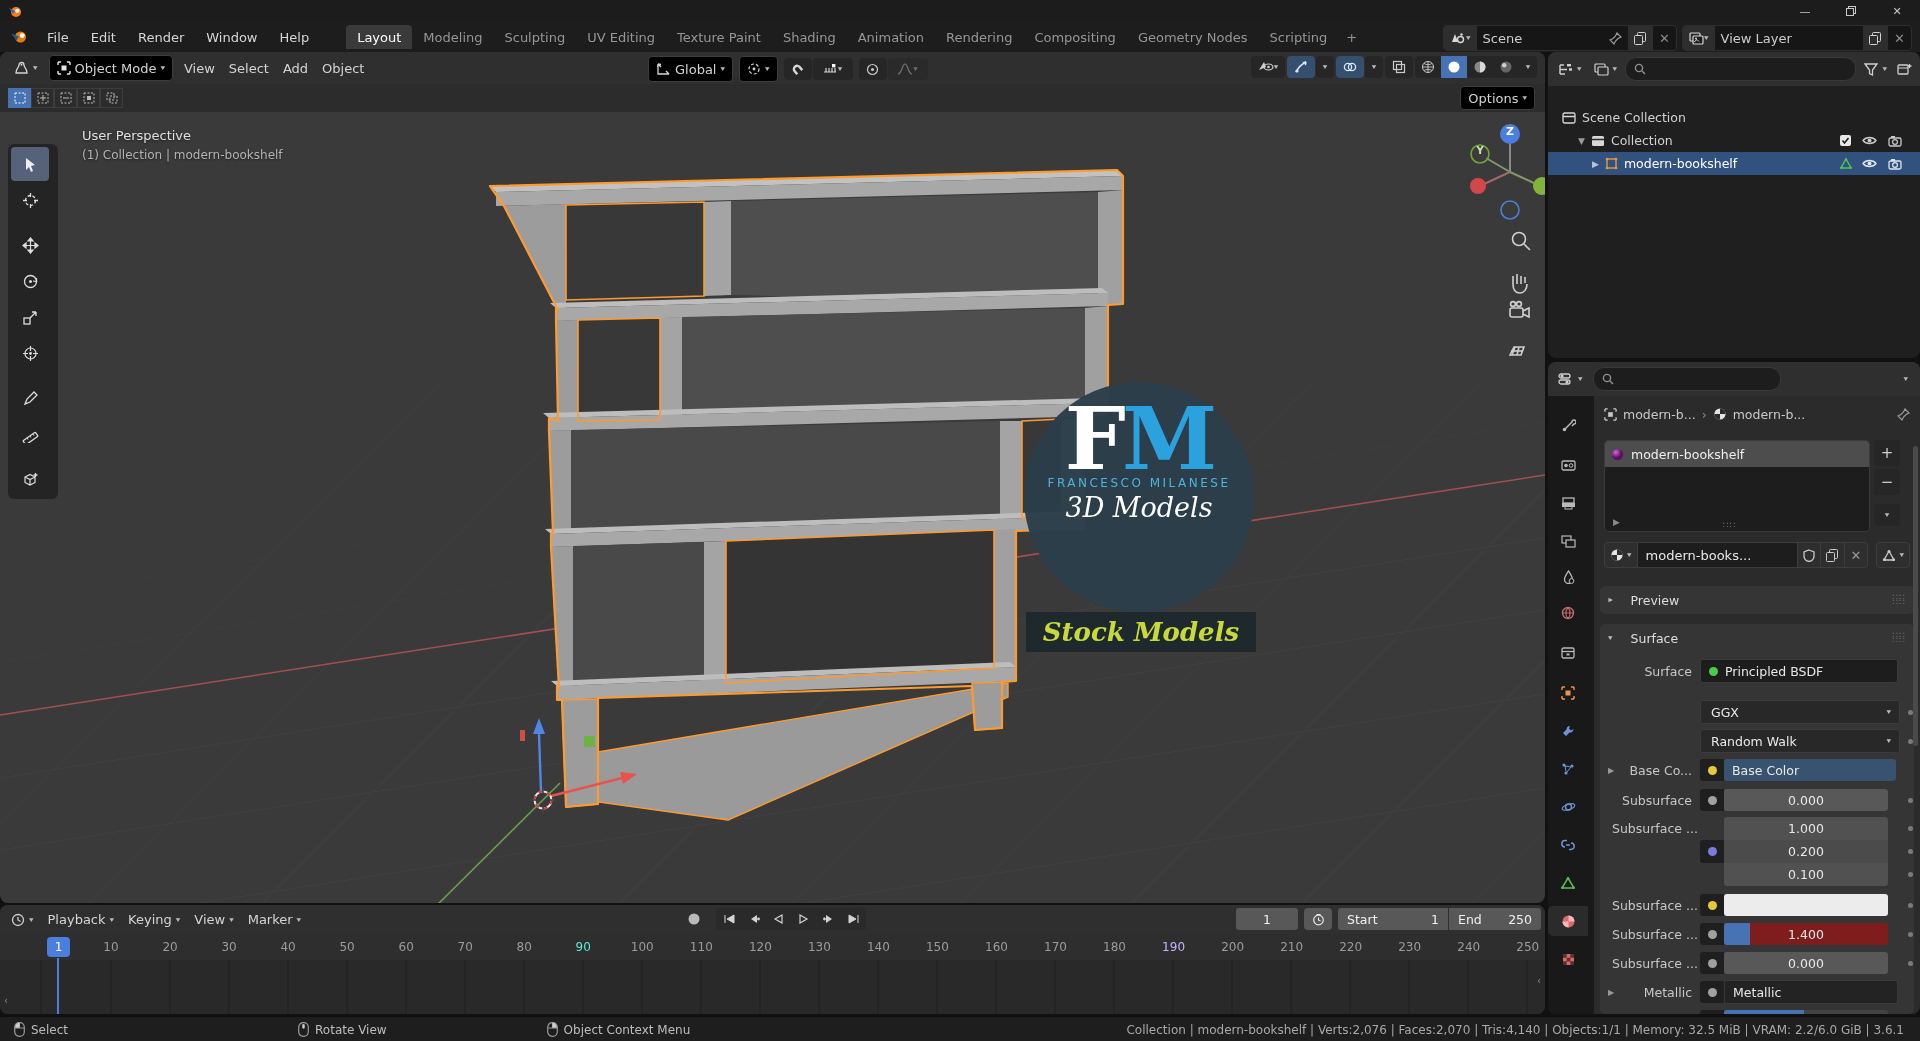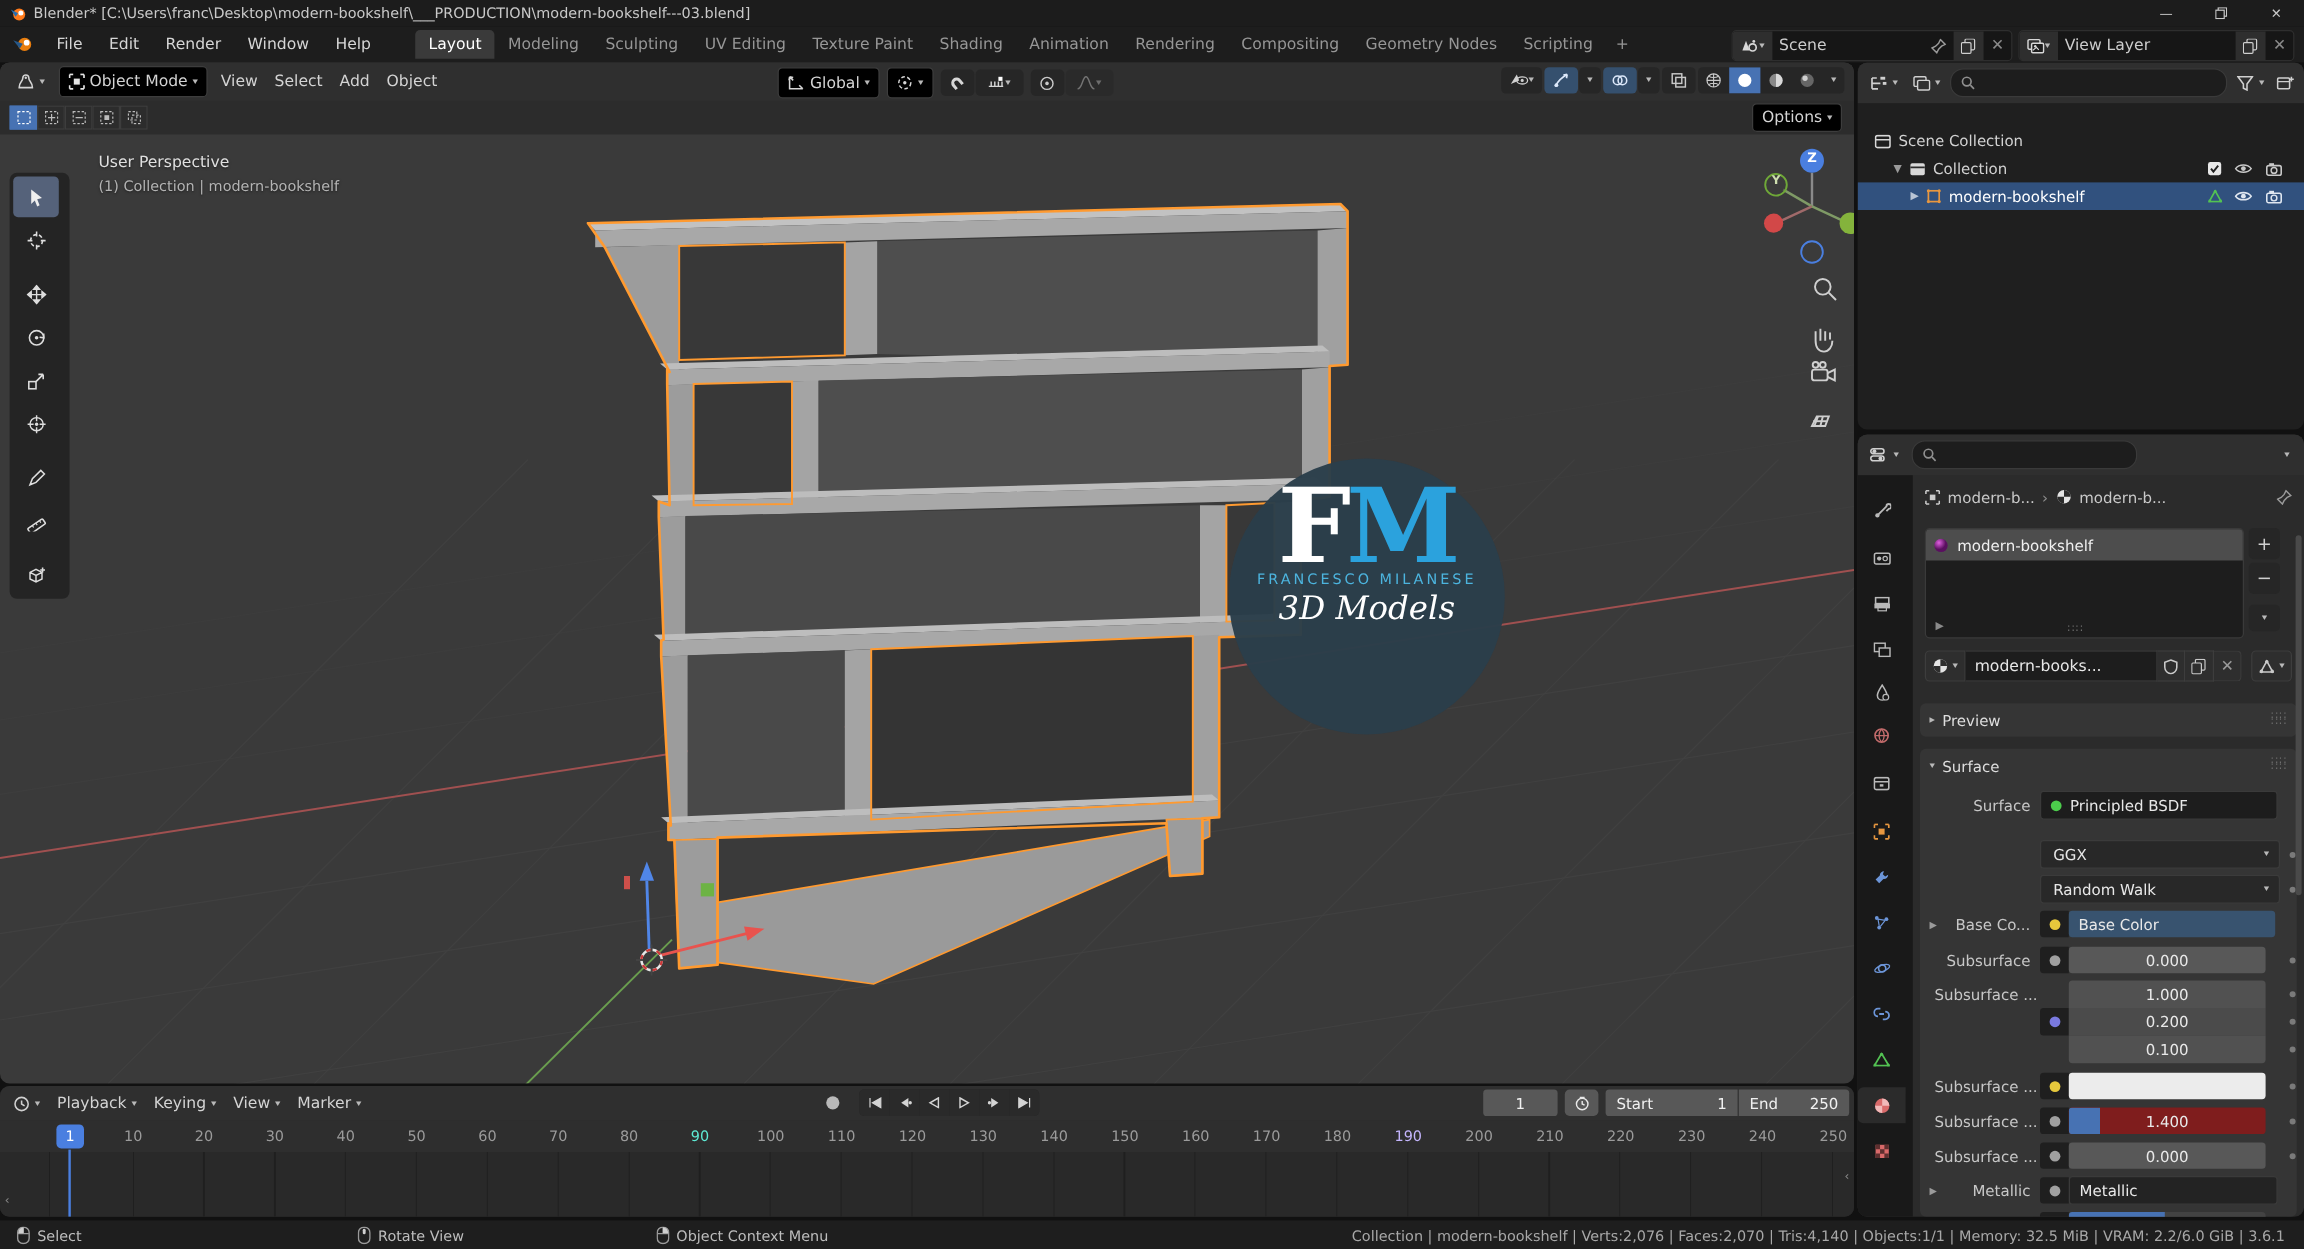--- a/index.html
+++ b/index.html
@@ -48,21 +48,21 @@
              display:flex;flex-direction:column;align-items:center;z-index:5;}
   .wm-fm{font-family:"DejaVu Serif","Liberation Serif",serif;font-weight:bold;font-size:86px;line-height:1;margin-top:14px;letter-spacing:-4px;}
   .wm-name{color:#4cb4de;font-size:12px;letter-spacing:2.5px;margin-top:-6px;white-space:nowrap;}
   .wm-tag{color:#fff;font-family:"DejaVu Serif","Liberation Serif",serif;font-style:italic;font-size:27px;margin-top:2px;}
   .wm-banner{left:1026px;top:612px;width:230px;height:40px;background:rgba(28,40,46,.92);display:flex;align-items:center;justify-content:center;
              font-family:"DejaVu Serif","Liberation Serif",serif;font-style:italic;font-weight:bold;font-size:26px;color:#c9d93c;z-index:5;}
   
   .orow{display:flex;align-items:center;height:23px;font-size:12.5px;color:#d2d2d2;}
   .searchbox{background:#1d1d1d;border:1px solid #3a3a3a;border-radius:11px;height:22px;display:flex;align-items:center;padding:0 8px;gap:5px;color:#8f8f8f;}
   .panel{background:#353535;border-radius:5px;margin:0 6px;color:#dedede;}
-  .phdr{height:28px;display:flex;align-items:center;padding:0 8px;gap:6px;font-size:12.5px;}
+  .phdr{height:28px;display:flex;align-items:center;padding:0 8px;gap:18px;font-size:12.5px;}
   .grip{color:#6f6f6f;font-size:9px;letter-spacing:1px;line-height:.6;text-align:right;}
   .prow{position:absolute;height:22px;display:flex;align-items:center;}
   .plabel{position:absolute;left:0px;width:80px;text-align:right;font-size:12.5px;color:#c7c7c7;white-space:nowrap;}
   .pfield{position:absolute;left:88px;width:188px;height:22px;border-radius:3px;display:flex;align-items:center;justify-content:center;font-size:12.5px;color:#e8e8e8;}
   .socket{position:absolute;left:88px;width:24px;height:22px;background:#1f1f1f;border-radius:3px 0 0 3px;display:flex;align-items:center;justify-content:center;}
   .dot{width:9px;height:9px;border-radius:50%;}
   .deco{position:absolute;left:296px;width:5px;height:5px;border-radius:50%;background:#7a7a7a;top:9px;}
   .dd{background:#282828;border:1px solid #3b3b3b;justify-content:flex-start;padding-left:10px;}
   .dd .caret{position:absolute;right:8px;}
   .tabicon{width:40px;height:30px;display:flex;align-items:center;justify-content:center;border-radius:5px 0 0 5px;}
@@ -79,21 +79,20 @@
 <div id="app">
 
   <div class="abs titlebar">
     <span class="ic" style="margin:0 6px 0 8px">
       <svg width="14" height="14" viewBox="0 0 14 14">
           <circle cx="8" cy="8" r="5" fill="#ff7a1a"></circle>
           <circle cx="9.4" cy="6.8" r="2.1" fill="#fff"></circle>
           <path d="M1 4 L7 7 L5 10 Z" fill="#2a6fb0"></path>
         </svg>
     </span>
-    <span>Blender* [C:\Users\franc\Desktop\modern-bookshelf\___PRODUCTION\modern-bookshelf---03.blend]</span>
     <div class="winbtns">
       <div class="winbtn">—</div>
       <div class="winbtn">
         <svg width="10" height="10" viewBox="0 0 10 10">
             <rect x="2.5" y="0.5" width="7" height="7" fill="none" stroke="#c9c9c9"></rect>
             <rect x="0.5" y="2.5" width="7" height="7" fill="#1c1c1c" stroke="#c9c9c9"></rect>
           </svg>
       </div>
       <div class="winbtn">✕</div>
     </div>
@@ -591,20 +590,21 @@
   </div>
 
   <div class="abs wm-circle">
     <div class="row" style="align-items:flex-start">
       <span class="wm-fm" style="color:#fff">F</span>
       <span class="wm-fm" style="color:#2ba2dd">M</span>
     </div>
     <div class="wm-name">FRANCESCO MILANESE</div>
     <div class="wm-tag">3D Models</div>
   </div>
+  <div class="abs wm-banner">Stock Models</div>
 
   <div class="abs editor" style="left:1548px;top:52px;width:372px;height:306px;background:#1f1f1f">
     <div class="ehdr" style="height:34px;padding:0 6px;gap:4px">
       <div class="hbtn" style="padding:0 4px">
         <svg width="15" height="13" viewBox="0 0 15 13">
             <path d="M2 2 h4 M2 6.5 h7 M2 11 h5 M2 2 v9" stroke="#d0d0d0" stroke-width="1.4"></path>
             <rect x="9" y="1" width="4" height="2.4" fill="#d0d0d0"></rect>
             <rect x="11" y="5.3" width="3" height="2.4" fill="#d0d0d0"></rect>
           </svg>
         <span class="caret">▾</span>

